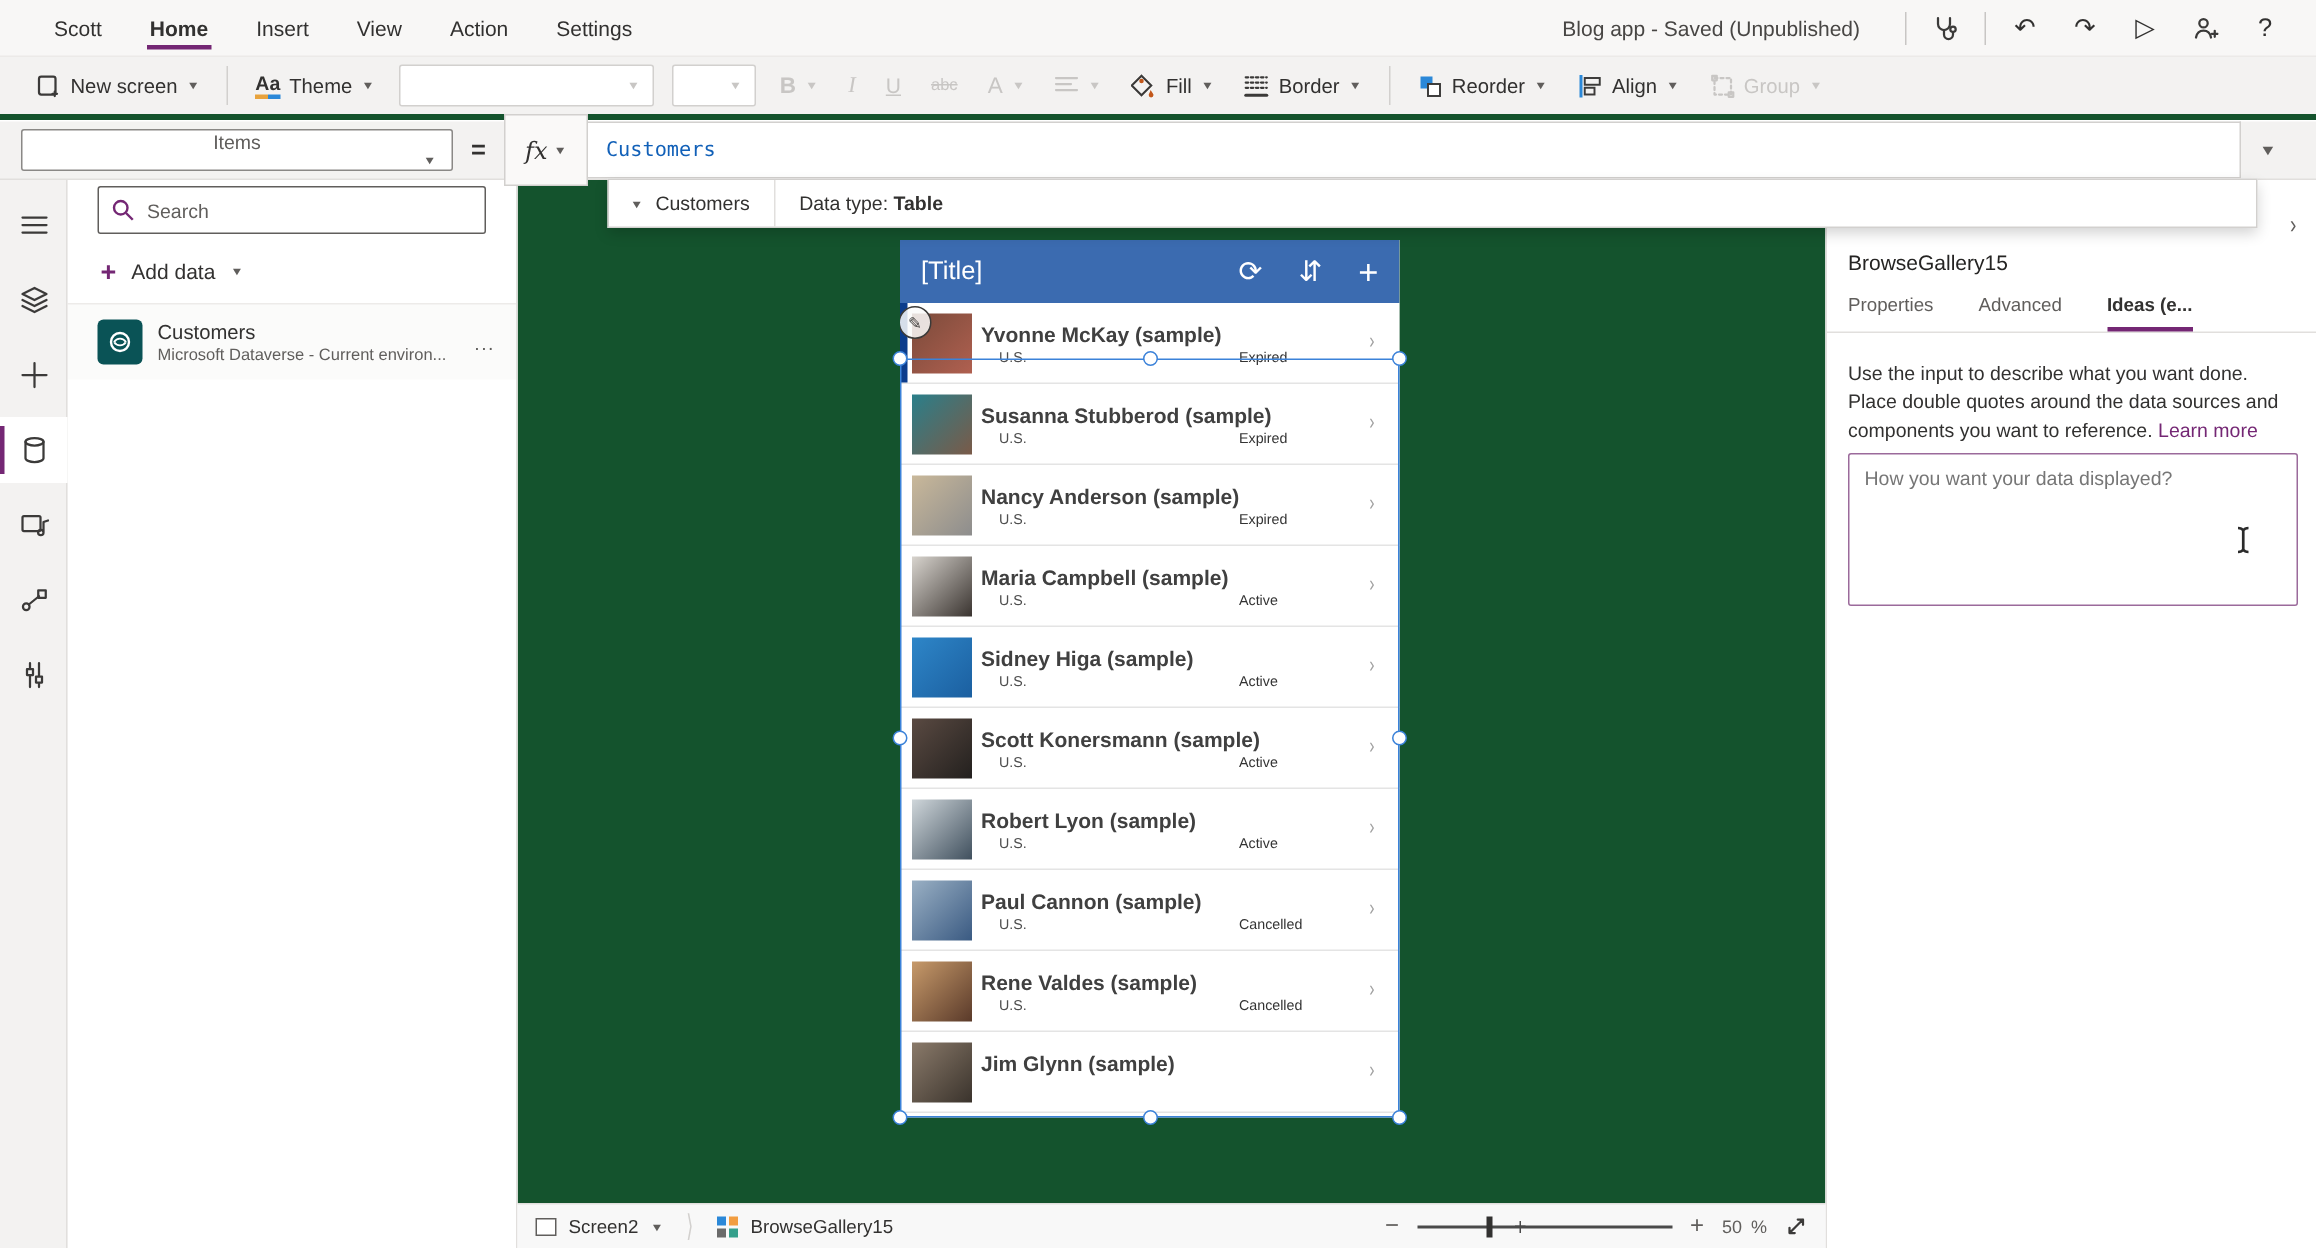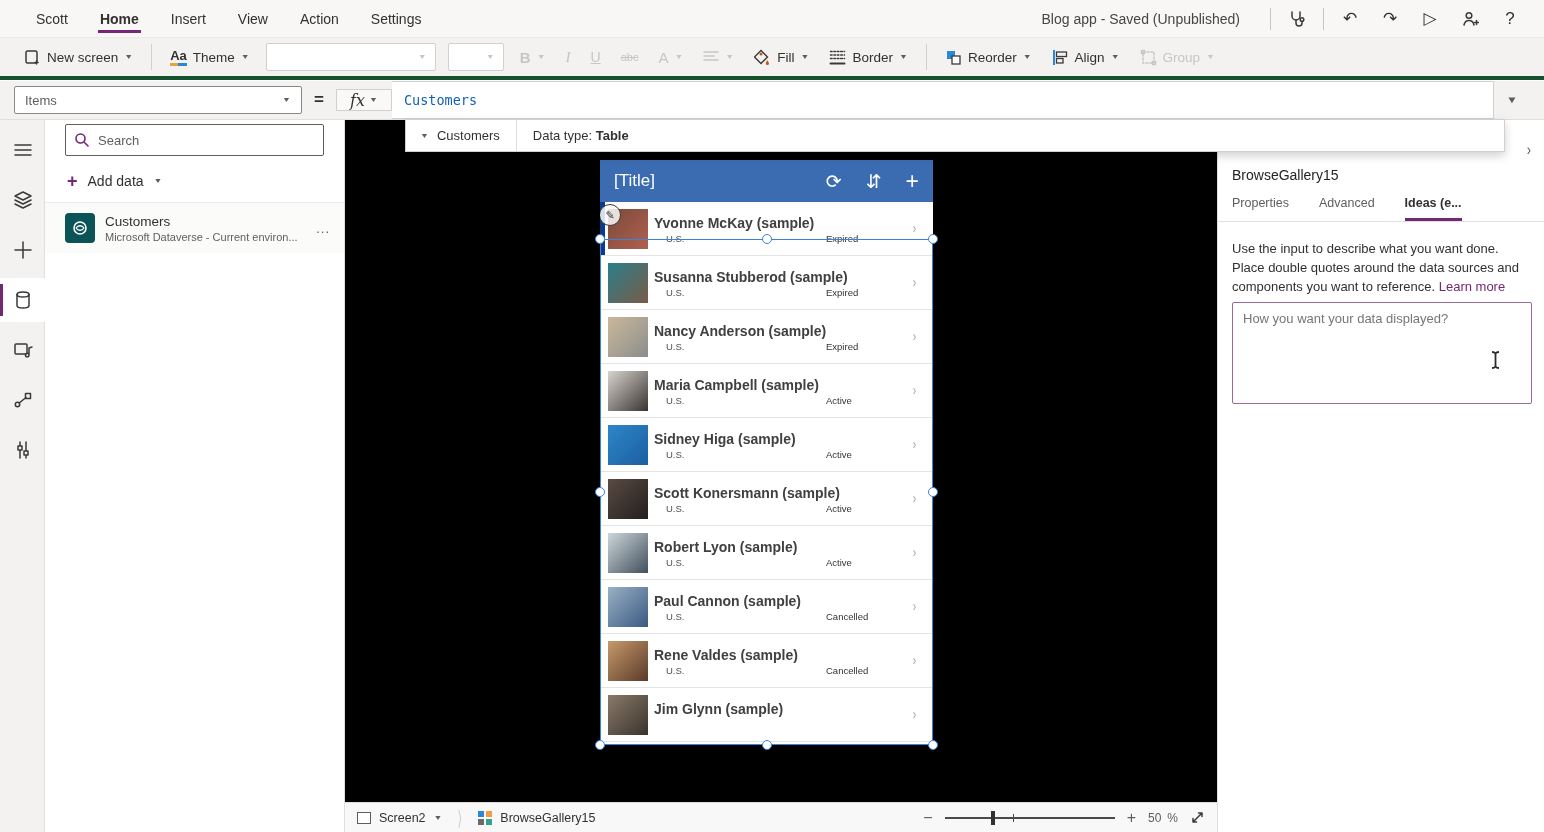--- a/index.html
+++ b/index.html
@@ -22,24 +22,24 @@
   .tool-btn.disabled { color:#c8c6c4; cursor:default; }
   .tool-sep { width:1px; height:26px; background:#d2d0ce; margin:0 8px; }
   .chev { font-size:9px; color:#605e5c; transform:scaleY(.8); }
   .tool-btn.disabled .chev { color:#c8c6c4; }
   .combo { height:28px; background:#fff; border:1px solid #d2d0ce; border-radius:2px; display:flex; align-items:center; justify-content:flex-end; padding:0 8px; margin:0 6px; }
   .combo .chev { color:#c8c6c4; }
   .fmt { font-family:"Liberation Serif", serif; font-size:15px; }
 
   
   #formulabar { position:absolute; left:0; top:81px; width:1544px; height:39px; background:#f3f2f1; display:flex; align-items:center; padding:0 14px; border-bottom:1px solid #e1dfdd; z-index:6;}
-  .prop-select { width:288px; height:28px; background:#fff; border:1px solid #8a8886; border-radius:2px; display:flex; align-items:center; padding:0 10px; font-size:13px; color:#605e5c; }
+  .prop-select { width:288px; height:28px; background:#fff; border:1px solid #8a8886; border-radius:2px; display:flex; align-items:center; padding:0 10px; font-size:13px; color:#605e5c;flex-direction:column; }
   .prop-select .chev { margin-left:auto; }
   .eq { font-size:17px; color:#323130; margin:0 12px; font-weight:bold; }
-  .fx-box { height:22px; width:56px; background:#faf9f8; border:1px solid #d2d0ce; display:flex; align-items:center; justify-content:center; gap:4px; }
+  .fx-box { height:48px; width:56px; background:#faf9f8; border:1px solid #d2d0ce; display:flex; align-items:center; justify-content:center; gap:4px; }
   .fx-box .fx { font-family:"DejaVu Serif", serif; font-style:italic; font-size:16px; color:#323130; }
   .formula-input { flex:1; height:38px; background:#fff; border:1px solid #d2d0ce; border-left:none; display:flex; align-items:center; padding:0 12px; font-family:"DejaVu Sans Mono", monospace; font-size:13.5px; color:#1160b8; }
   .fb-expand { width:36px; display:flex; justify-content:center; color:#605e5c; font-size:12px; }
 
   
   #intellisense { position:absolute; left:405px; top:119px; width:1100px; height:33px; background:#fff; border:1px solid #d2d0ce; box-shadow:0 4px 9px rgba(0,0,0,.18); display:flex; align-items:center; z-index:30; }
   #intellisense .chev { margin:0 8px 0 14px; }
   .is-name { font-size:13px; color:#323130; padding-right:16px; }
   .is-div { width:1px; height:100%; background:#e1dfdd; }
   .is-type { font-size:13px; color:#323130; padding-left:16px; }
@@ -63,21 +63,21 @@
   .dp-add { display:flex; align-items:center; gap:10px; padding:6px 22px 12px 22px; cursor:pointer; }
   .dp-add .plus { color:#742774; font-size:18px; font-weight:bold; line-height:1;}
   .dp-add-label { font-size:14px; color:#323130; }
   .dp-item { border-top:1px solid #edebe9; background:#fbfbfa; display:flex; align-items:center; padding:10px 14px 10px 20px; gap:10px; cursor:pointer;}
   .dv-icon { width:30px; height:30px; border-radius:4px; background:#0a5356; display:flex; align-items:center; justify-content:center; flex:none;}
   .dp-item-name { font-size:13.5px; color:#323130; }
   .dp-item-sub { font-size:11px; color:#605e5c; margin-top:2px; }
   .dp-more { margin-left:auto; color:#605e5c; font-size:13px; letter-spacing:1px; cursor:pointer;}
 
   
-  #canvas { position:absolute; left:345px; top:120px; width:872px; bottom:30px; background:#000000; z-index:1; }
+  #canvas { position:absolute; left:345px; top:120px; width:872px; bottom:30px; background:#14532d; z-index:1; }
 
   
   #phone { position:absolute; left:255px; top:40px; width:333px; height:585px; background:#fff; overflow:hidden; }
   .app-header { height:42px; background:#3b6bb0; display:flex; align-items:center; padding:0 14px; }
   .app-title-txt { color:#fff; font-size:17px; }
   .app-hdr-icons { margin-left:auto; display:flex; align-items:center; gap:24px; color:#fff; }
   .ah-ic { font-size:19px; cursor:pointer; line-height:1; }
   .app-search { height:35px; display:flex; align-items:center; gap:8px; padding:0 12px; border-bottom:2px solid #2a4b8d; }
   .app-search input { border:none; outline:none; flex:1; font-size:14px; color:#737373; background:transparent; font-family:"Liberation Sans",sans-serif;}
   .app-search input::placeholder { color:#767676; }

